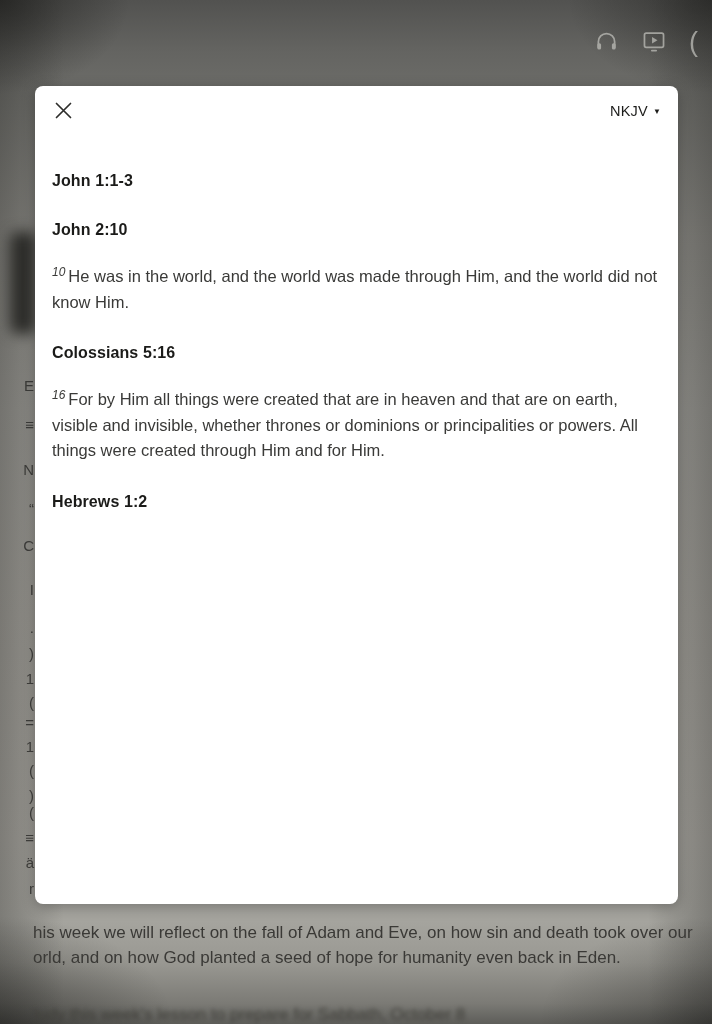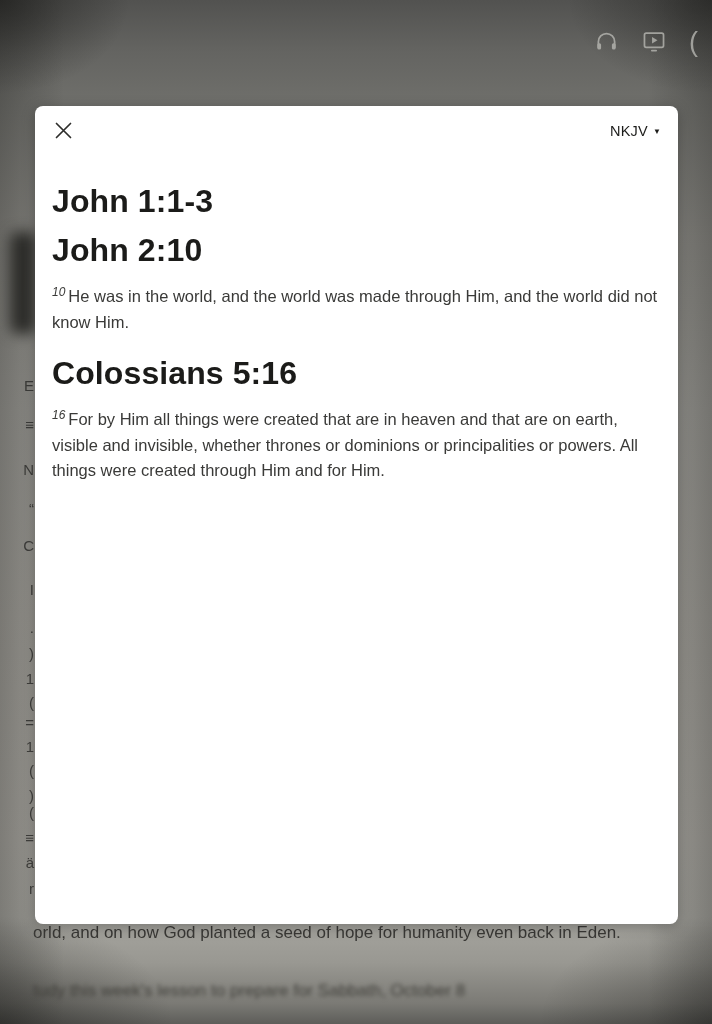--- a/index.html
+++ b/index.html
@@ -39,41 +39,41 @@
     line-height: 15px;
   }
 
   
   .bg-bottom-text { position: absolute; left: 33px; top: 921px; color: #3a3936; font-size: 17px; }
   .bg-bottom-text .bg-line { white-space: nowrap; line-height: 24.5px; filter: blur(0.4px); }
   .bg-bottom-text .bg-line.blurred { margin-top: 33px; filter: blur(2.2px); color: #403f3a; }
 
   
   .modal {
-    position: absolute; left: 35px; top: 106px; width: 643px; height: 818px;
+    position: absolute; left: 35px; top: 86px; width: 643px; height: 818px;
     background: #ffffff; border-radius: 8px;
     box-shadow: 0 3px 14px rgba(0,0,0,0.28);
     overflow: hidden;
   }
   .modal-header {
     display: flex; justify-content: space-between; align-items: center;
     padding: 13px 17px 0 15px; height: 36px;
   }
   .close-btn { background: none; border: none; cursor: pointer; padding: 3px; line-height: 0; }
   .version-btn {
     background: none; border: none; cursor: pointer;
     font-family: "Liberation Sans", sans-serif;
     font-size: 14.5px; color: #1c1c1a; letter-spacing: 0.2px;
     display: flex; align-items: center; gap: 5px;
   }
   .version-btn .chev { font-size: 8px; color: #1c1c1a; transform: translateY(0.5px); }
 
   .modal-content { padding: 44px 18px 0 17px; overflow: hidden; height: calc(100% - 36px); }
   .passage h2 {
-    font-size: 32px; font-weight: 700; color: #1b1b19;
+    font-size: 16px; font-weight: 700; color: #1b1b19;
     line-height: 30px; margin: 0 0 19px 0; letter-spacing: 0.1px;
   }
   .passage p {
     font-size: 16.5px; color: #3a3a38; line-height: 25.5px;
     margin: 0 0 23px 0;
   }
   .passage p sup {
     font-size: 12px; font-style: italic; line-height: 0;
     vertical-align: baseline; position: relative; top: -6px;
     margin-right: 3px; color: #3a3a38;
@@ -117,20 +117,21 @@
       <span style="top: 739px;">1</span>
       <span style="top: 763px;">(</span>
       <span style="top: 788px;">)</span>
       <span style="top: 805px;">(</span>
       <span style="top: 830px;">≡</span>
       <span style="top: 855px;">ä</span>
       <span style="top: 881px;">r</span>
     </div>
 
   <div class="bg-bottom-text" id="bg-bottom-text">
+      <div class="bg-line">his week we will reflect on the fall of Adam and Eve, on how sin and death took over our</div>
       <div class="bg-line">orld, and on how God planted a seed of hope for humanity even back in Eden.</div>
       <div class="bg-line blurred">tudy this week's lesson to prepare for Sabbath, October 8</div>
     </div>
 </div>
 
 <div class="modal">
   <div class="modal-header">
     <button class="close-btn" aria-label="Close">
       <span>
         <svg width="21" height="21" viewBox="0 0 21 21">
@@ -150,15 +151,16 @@
       </div>
       <div class="passage">
         <h2>John 2:10</h2>
         <p><sup>10</sup>He was in the world, and the world was made through Him, and the world did not know Him.</p>
       </div>
       <div class="passage">
         <h2>Colossians 5:16</h2>
         <p><sup>16</sup>For by Him all things were created that are in heaven and that are on earth, visible and invisible, whether thrones or dominions or principalities or powers. All things were created through Him and for Him.</p>
       </div>
       <div class="passage">
+        <h2>Hebrews 1:2</h2>
       </div>
     </div>
 </div>
 
 </body></html>

